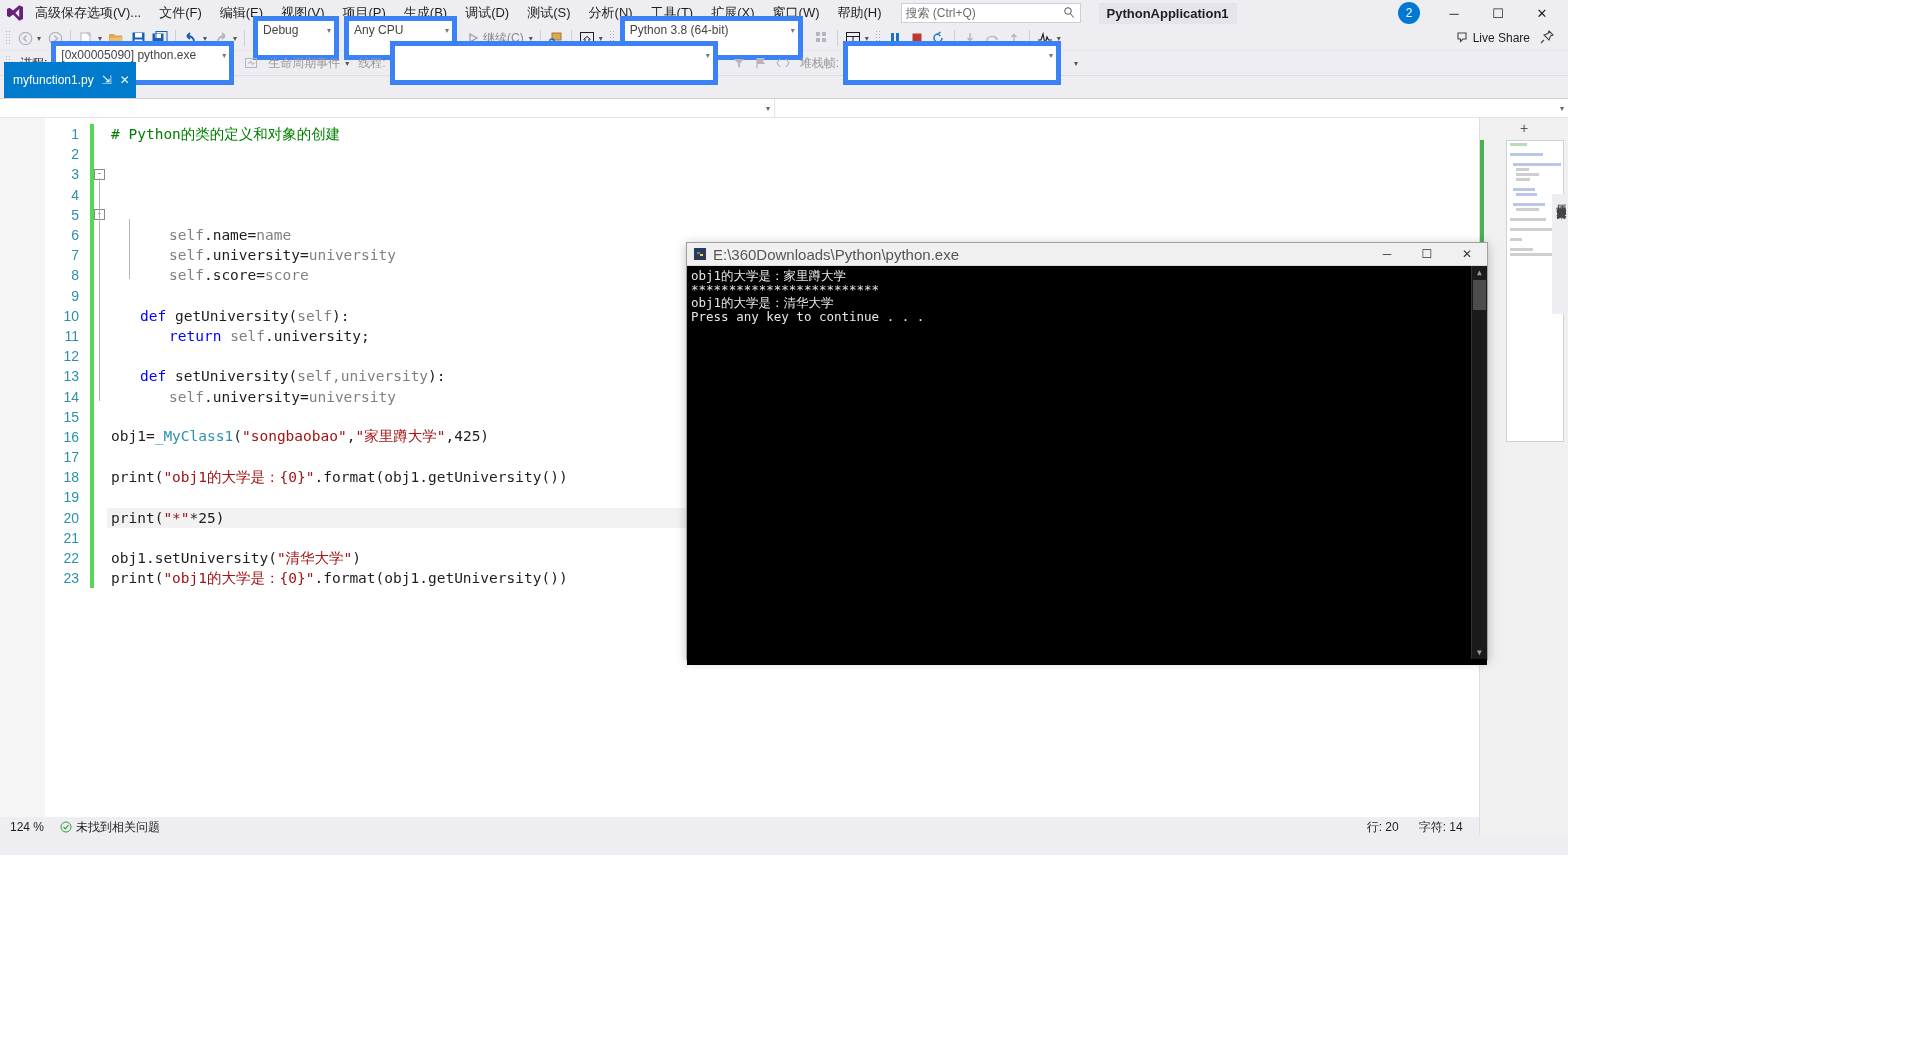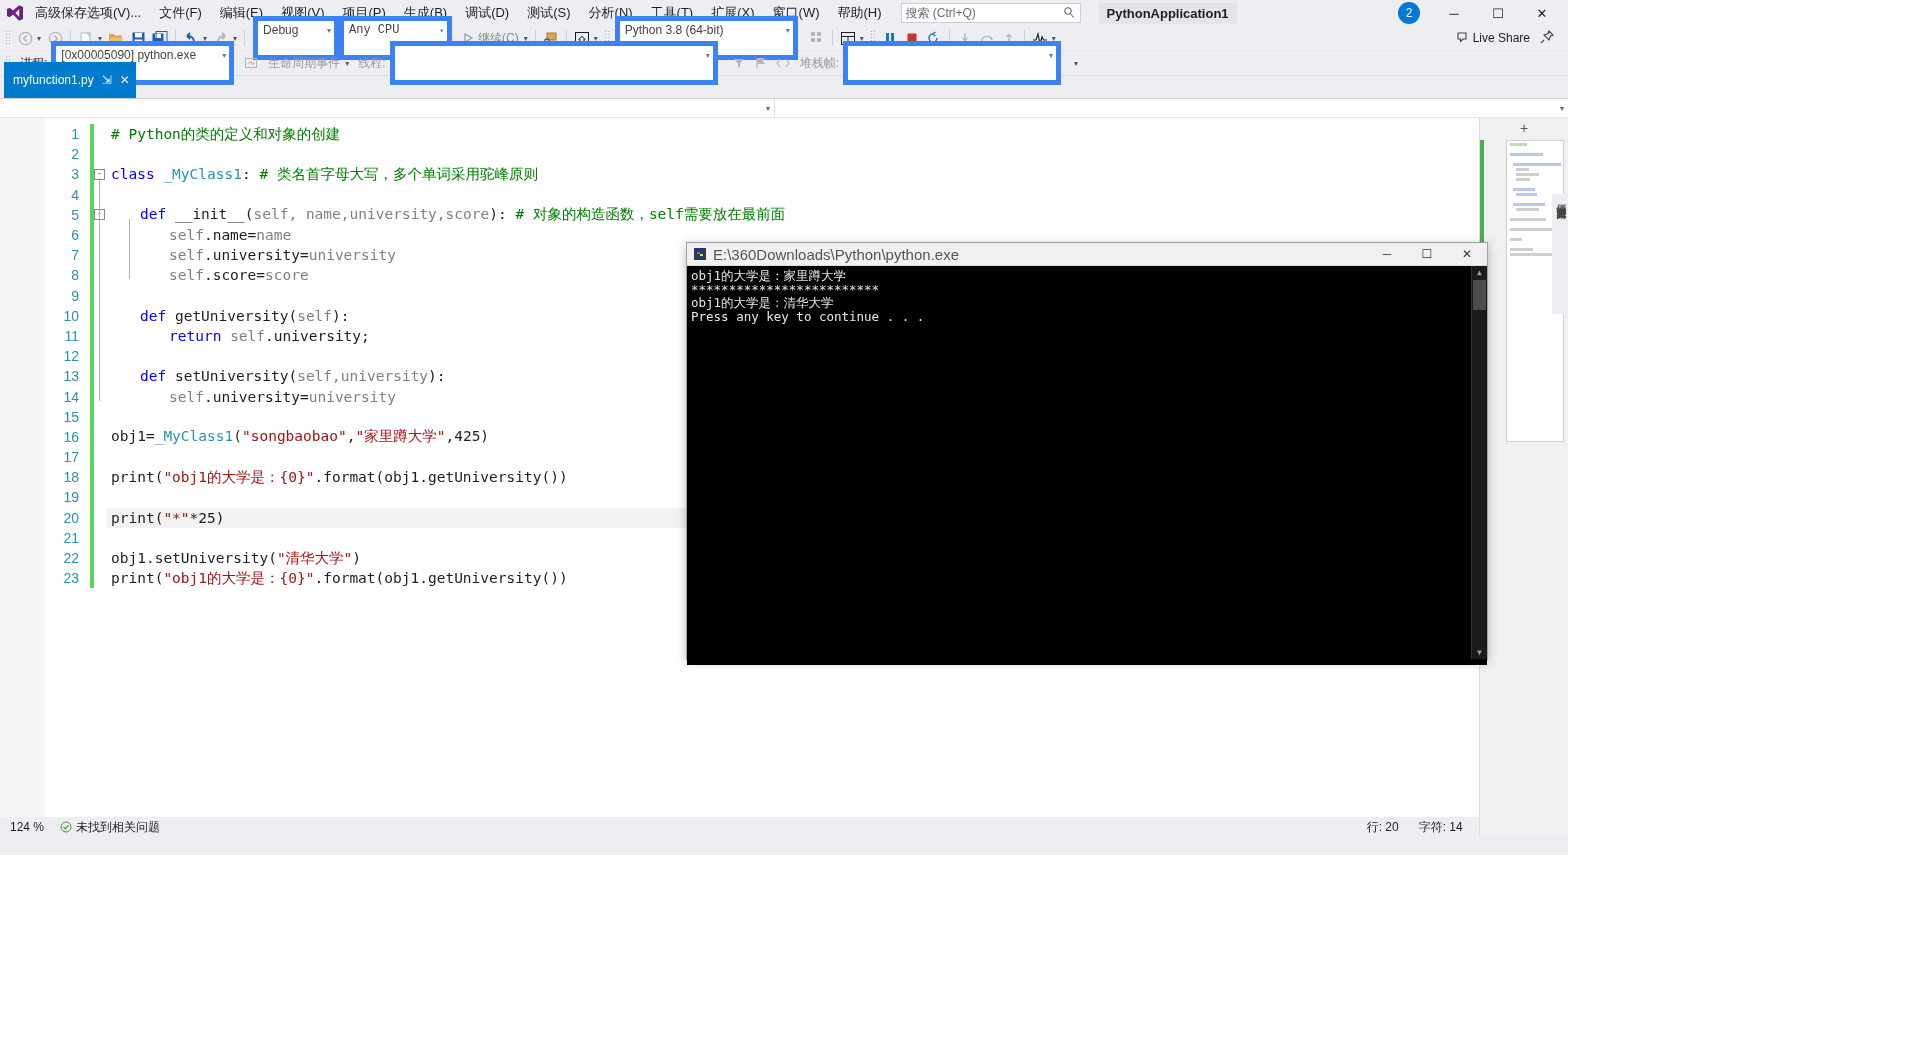--- a/index.html
+++ b/index.html
@@ -196,21 +196,21 @@
           <path d="M5 11 C5 6 8 5 12 5 M12 5 l-3-3 M12 5 l-3 3" fill="none" stroke="#b5b5bd" stroke-width="1.8"></path>
         </svg>
     </div>
     <div class="caret">▾</div>
     <div class="tbsep"></div>
 
     <div class="combo" style="width:68px;margin-left:4px;">
       <span class="cv">Debug</span>
       <span class="ca">▾</span>
     </div>
-    <div class="combo" style="width:95px;font-family:Liberation Mono, monospace;">
+    <div class="combo" style="width:95px;margin-left:5px;">
       <span class="cv">Any CPU</span>
       <span class="ca">▾</span>
     </div>
 
     <div class="runbtn" style="margin-left:6px;">
       <svg width="12" height="12" viewBox="0 0 12 12">
           <path d="M3 2 L10 6 L3 10z" fill="none" stroke="#9a9a9a" stroke-width="1.2"></path>
         </svg>
       <span style="margin-left:4px;">继续(C)</span>
     </div>
@@ -376,23 +376,23 @@
       <div class="navbox2">
         <span class="navcaret">▾</span>
       </div>
     </div>
 
     <div class="editor">
       <div class="gutter"></div>
       <div class="lines" id="code-lines" style="padding-left:62px;padding-top:6px;">
           <div class="ln"><span class="num">1</span><span class="chg"></span><span class="code" style="padding-left: 4px;"><span class="cmt"># Python的类的定义和对象的创建</span></span></div>
           <div class="ln"><span class="num">2</span><span class="chg"></span><span class="code" style="padding-left: 4px;"></span></div>
-          <div class="ln"><span class="num">3</span><span class="chg"></span><span class="fold">-</span><span class="code" style="padding-left: 4px;"><span class="kw">class</span><span class="plain"> </span><span class="cls-n">_MyClass1</span><span class="plain">: </span><span class="cmt"># 类名首字母大写，多个单词采用驼峰原则</span></span></div>
+          <div class="ln"><span class="num">3</span><span class="chg"></span><span class="fold">-</span></div>
           <div class="ln"><span class="num">4</span><span class="chg"></span><span class="code" style="padding-left: 4px;"></span></div>
-          <div class="ln"><span class="num">5</span><span class="chg"></span><span class="fold">-</span><span class="code" style="padding-left: 33px;"><span class="kw">def</span><span class="plain"> __init__(</span><span class="param">self, name,university,score</span><span class="plain">): </span><span class="cmt"># 对象的构造函数，self需要放在最前面</span></span></div>
+          <div class="ln"><span class="num">5</span><span class="chg"></span><span class="fold">-</span></div>
           <div class="ln"><span class="num">6</span><span class="chg"></span><span class="code" style="padding-left: 62px;"><span class="param">self</span><span class="plain">.name=</span><span class="param">name</span></span></div>
           <div class="ln"><span class="num">7</span><span class="chg"></span><span class="code" style="padding-left: 62px;"><span class="param">self</span><span class="plain">.university=</span><span class="param">university</span></span></div>
           <div class="ln"><span class="num">8</span><span class="chg"></span><span class="code" style="padding-left: 62px;"><span class="param">self</span><span class="plain">.score=</span><span class="param">score</span></span></div>
           <div class="ln"><span class="num">9</span><span class="chg"></span><span class="code" style="padding-left: 4px;"></span></div>
           <div class="ln"><span class="num">10</span><span class="chg"></span><span class="code" style="padding-left: 33px;"><span class="kw">def</span><span class="plain"> getUniversity(</span><span class="param">self</span><span class="plain">):</span></span></div>
           <div class="ln"><span class="num">11</span><span class="chg"></span><span class="code" style="padding-left: 62px;"><span class="kw">return</span><span class="plain"> </span><span class="param">self</span><span class="plain">.university;</span></span></div>
           <div class="ln"><span class="num">12</span><span class="chg"></span><span class="code" style="padding-left: 4px;"></span></div>
           <div class="ln"><span class="num">13</span><span class="chg"></span><span class="code" style="padding-left: 33px;"><span class="kw">def</span><span class="plain"> setUniversity(</span><span class="param">self,university</span><span class="plain">):</span></span></div>
           <div class="ln"><span class="num">14</span><span class="chg"></span><span class="code" style="padding-left: 62px;"><span class="param">self</span><span class="plain">.university=</span><span class="param">university</span></span></div>
           <div class="ln"><span class="num">15</span><span class="chg"></span><span class="code" style="padding-left: 4px;"></span></div>

